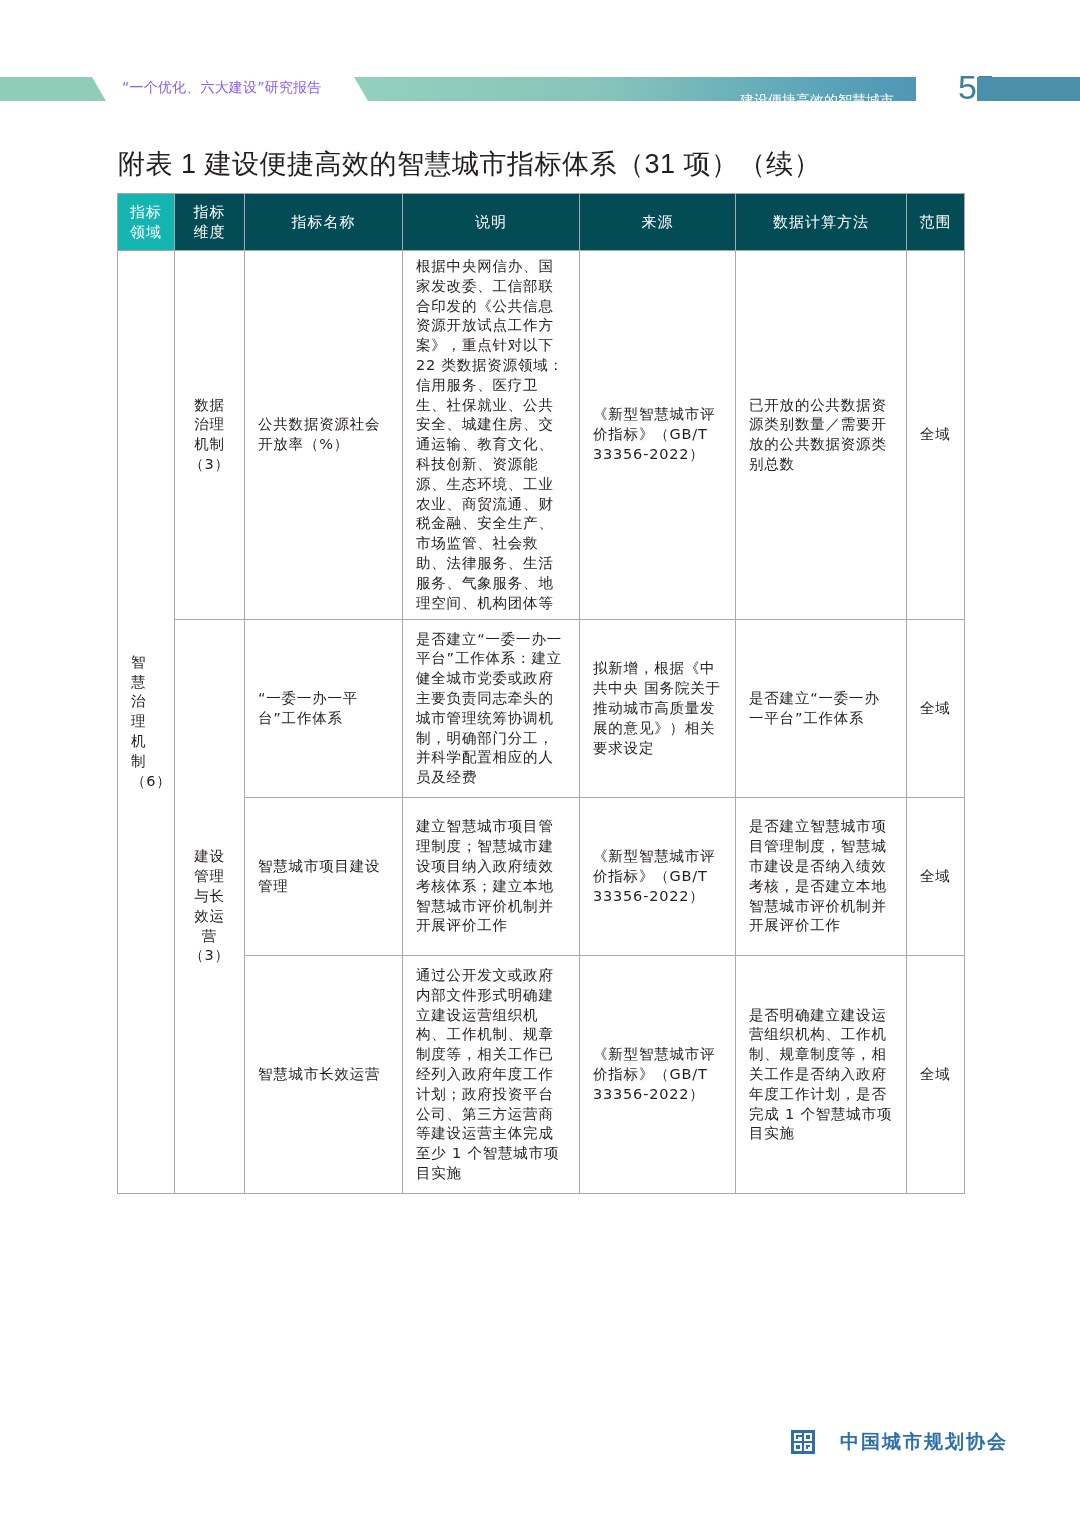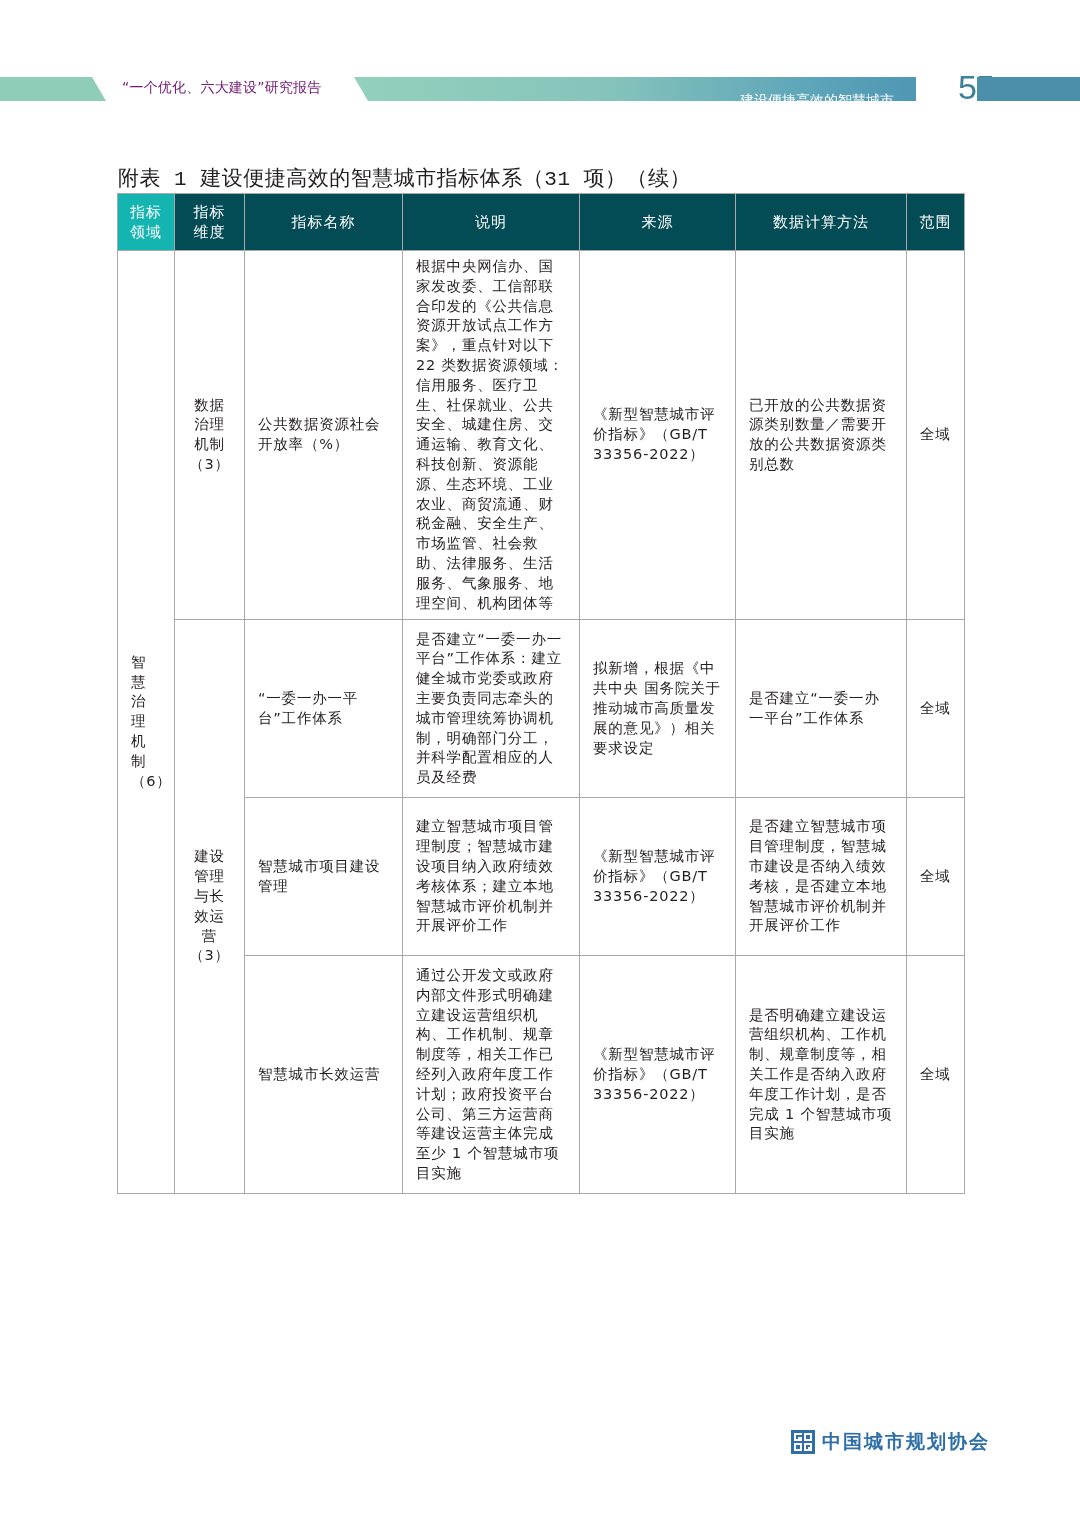--- a/index.html
+++ b/index.html
@@ -2,42 +2,42 @@
 <html><head>
 <meta charset="utf-8">
 <style>
   html, body { margin:0; padding:0; background:#ffffff; }
   body { width:1080px; height:1518px; position:relative; overflow:hidden;
          font-family:"DejaVu Sans","Liberation Sans",sans-serif; color:#231f20; }
 
   
   .hdr-left-band { position:absolute; left:0; top:77px; width:106px; height:24px;
     background:#8fcdb9; clip-path:polygon(0 0, 92px 0, 106px 24px, 0 24px); }
-  .hdr-report { position:absolute; left:122px; top:79px; font-size:14px; color:#701a75; letter-spacing:0.2px; }
+  .hdr-report { position:absolute; left:122px; top:79px; font-size:14px; color:#8b5cf6; letter-spacing:0.2px; }
   .hdr-mid-band { position:absolute; left:354px; top:77px; width:562px; height:24px;
     background:linear-gradient(90deg,#93d0bd 0%, #86c4bb 45%, #5ea6b9 80%, #4f97b4 100%);
     clip-path:polygon(0 0, 100% 0, 100% 100%, 14px 100%); }
   .hdr-section { position:absolute; right:186px; top:92px; font-size:14px; color:#ffffff; }
   .hdr-page { position:absolute; left:958px; top:68px; font-size:34px; color:#3e7f9a; font-family:"Liberation Sans",sans-serif; letter-spacing:-1px; }
   .hdr-right-band { position:absolute; left:977px; top:77px; width:103px; height:24px; background:#4b8fab; }
 
-  .title { position:absolute; left:118px; top:146px; font-size:21px; color:#231f20; letter-spacing:0.5px; font-family:Liberation Mono, monospace;margin-top:18px; }
+  .title { position:absolute; left:118px; top:146px; font-size:27px; color:#231f20; letter-spacing:0.5px; font-family:Liberation Sans, sans-serif; }
 
   table.idx { position:absolute; left:117px; top:193px; border-collapse:collapse; table-layout:fixed; width:847px; }
   table.idx th, table.idx td { border:1px solid #a9a9a9; }
   table.idx th { background:#034b55; color:#ffffff; font-weight:normal; font-size:15px; height:56px; padding:0 4px; text-align:center; line-height:20px; letter-spacing:1px; }
   table.idx th.first { background:#14b4b1; }
   table.idx td { font-size:14.5px; line-height:19.8px; padding:6px 13px; vertical-align:middle; color:#231f20; letter-spacing:0.8px; word-break:break-all; }
   td.c-center { text-align:left; padding:6px 2px; }
   td.c-dim { text-align:center; padding:6px 16px; }
   .sp { letter-spacing:3px; }
 
   .logo { position:absolute; left:790px; top:1429px; display:flex; align-items:center; }
   .logo-icon { width:26px; height:26px; }
-  .logo-text { margin-left:6px; font-size:19px; color:#2f6fa8; letter-spacing:2px; font-family:"DejaVu Serif",serif; font-weight:bold; }
+  .logo-text { margin-left:24px; font-size:19px; color:#2f6fa8; letter-spacing:2px; font-family:"DejaVu Serif",serif; font-weight:bold; }
 </style>
 </head>
 <body>
 
 <div class="hdr-left-band"></div>
 <div class="hdr-report">“一个优化、六大建设”研究报告</div>
 <div class="hdr-mid-band"></div>
 <div class="hdr-section">建设便捷高效的智慧城市</div>
 <div class="hdr-page">55</div>
 <div class="hdr-right-band"></div>

